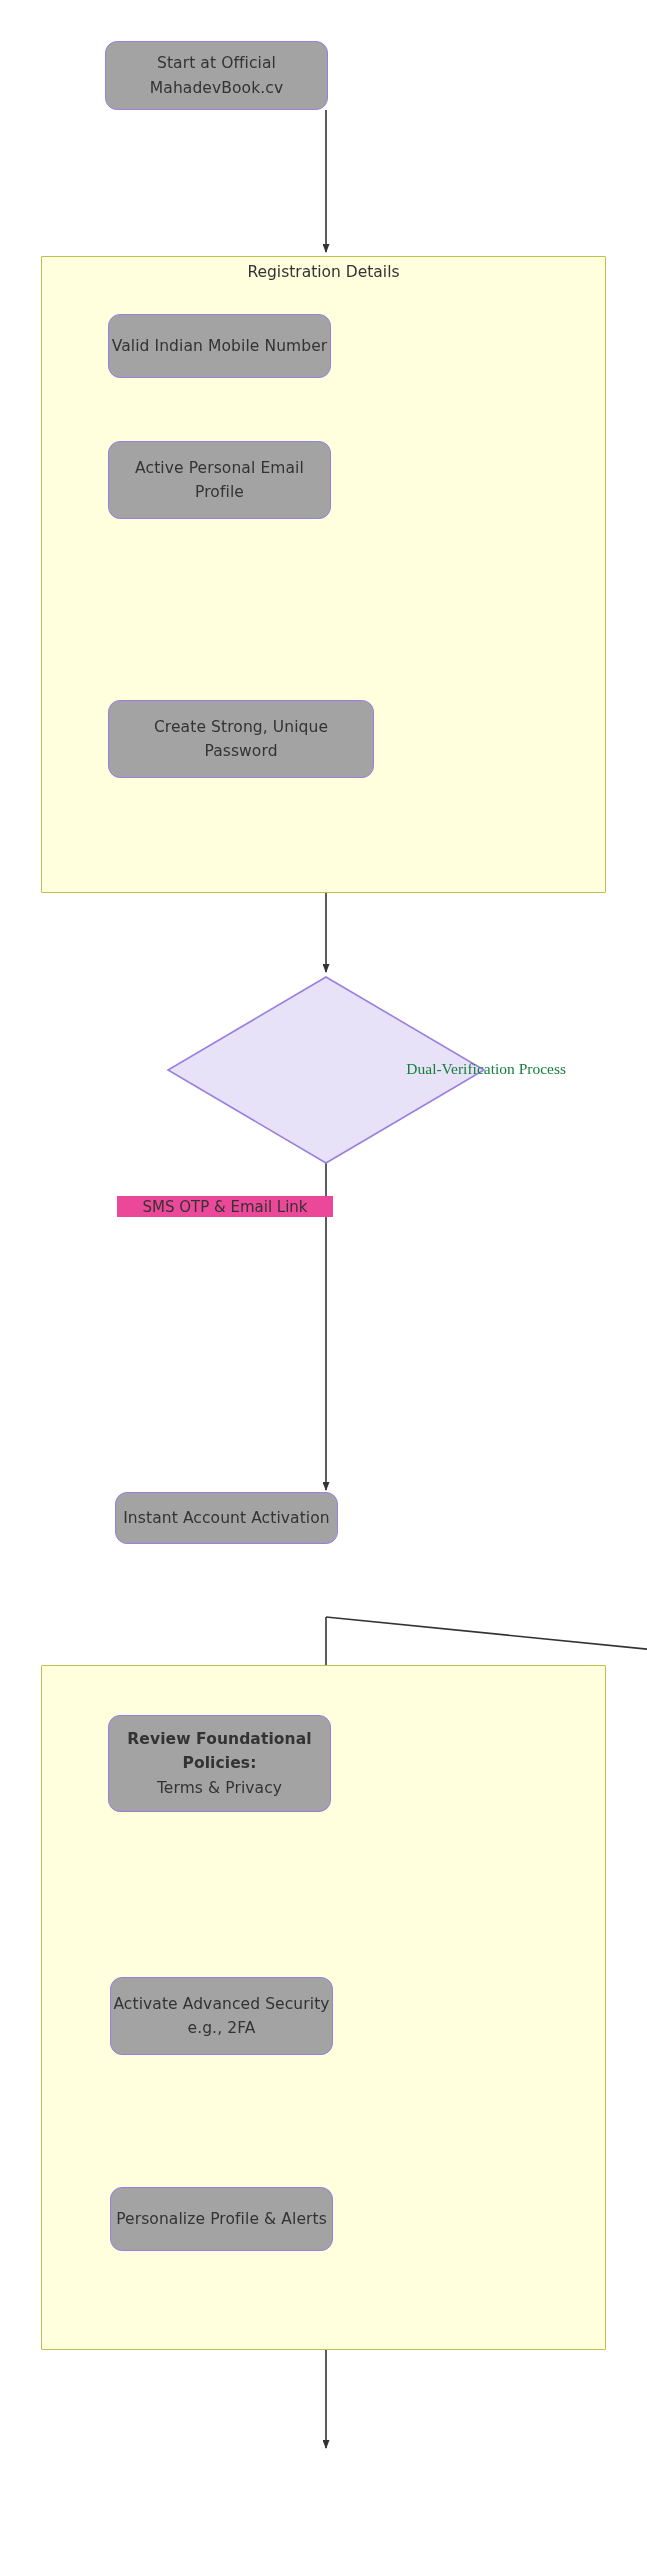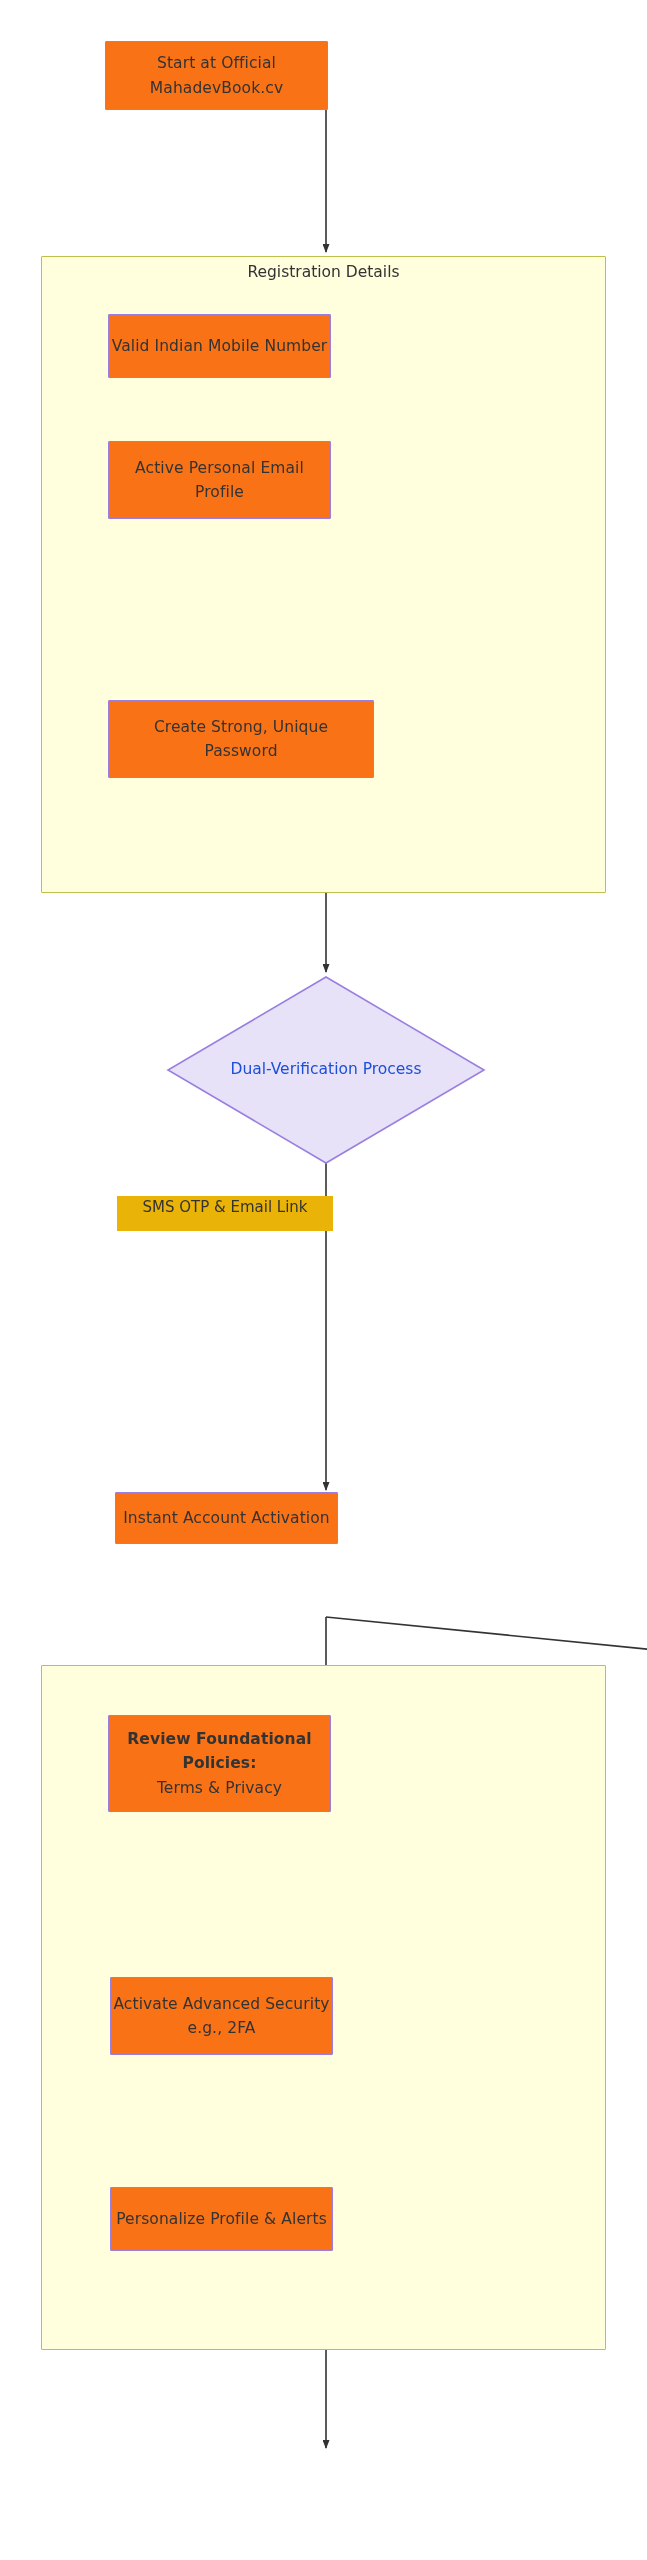--- a/index.html
+++ b/index.html
@@ -19,23 +19,23 @@
   #canvas {
     position: relative;
     width: 647px;
     height: 2560px;
   }
 
   
   .node {
     position: absolute;
     box-sizing: border-box;
-    background: #f97316;
+    background: #a3a3a3;
     border: 1.3px solid #9A7FE0;
-    border-radius: 1px;
+    border-radius: 12px;
     display: flex;
     align-items: center;
     justify-content: center;
     text-align: center;
     font-size: 15.5px;
     line-height: 1.55;
     color: #333333;
     letter-spacing: 0.1px;
   }
   .node .lines {
@@ -64,43 +64,44 @@
 
   
   .diamond-wrap {
     position: absolute;
   }
   .diamond-wrap svg { display: block; }
   .diamond-label {
     position: absolute;
     left: 0;
     right: 0;
-    text-align: center;
+    text-align: right;
     font-size: 15.5px;
-    color: #1d4ed8;
+    color: #15803d;
     white-space: nowrap;
+    font-family: Liberation Serif, serif;
   }
 
   
   .edge {
     position: absolute;
     left: 0;
     top: 0;
     width: 647px;
     height: 2560px;
     pointer-events: none;
   }
 
   
   .edge-label {
     position: absolute;
-    background: #eab308;
+    background: #ec4899;
     color: #333333;
     font-size: 15px;
-    padding: 1px 4px 14px 4px;
+    padding: 1px 4px 0 4px;
     white-space: nowrap;
     text-align: center;
     line-height: 1.35;
   }
 </style>
 </head>
 <body>
 
 <div id="canvas">
 

